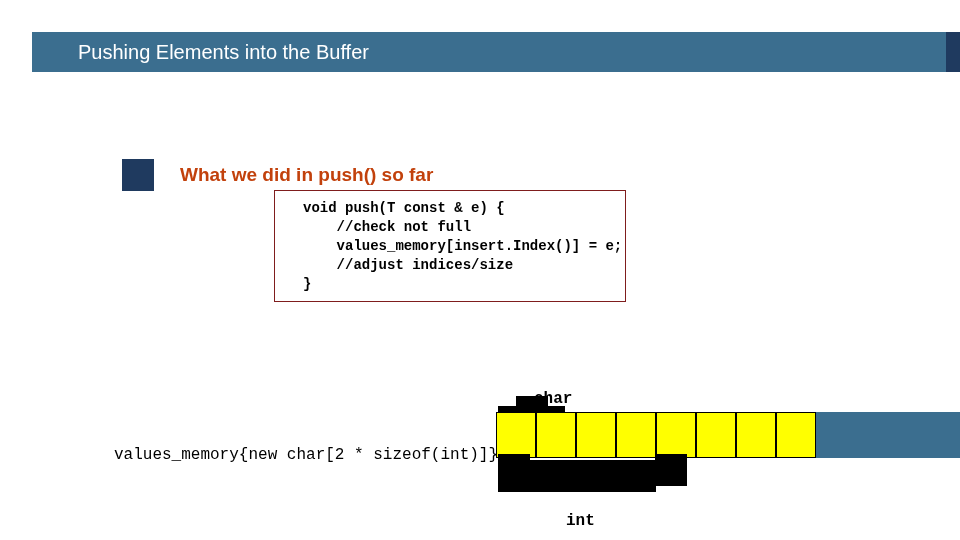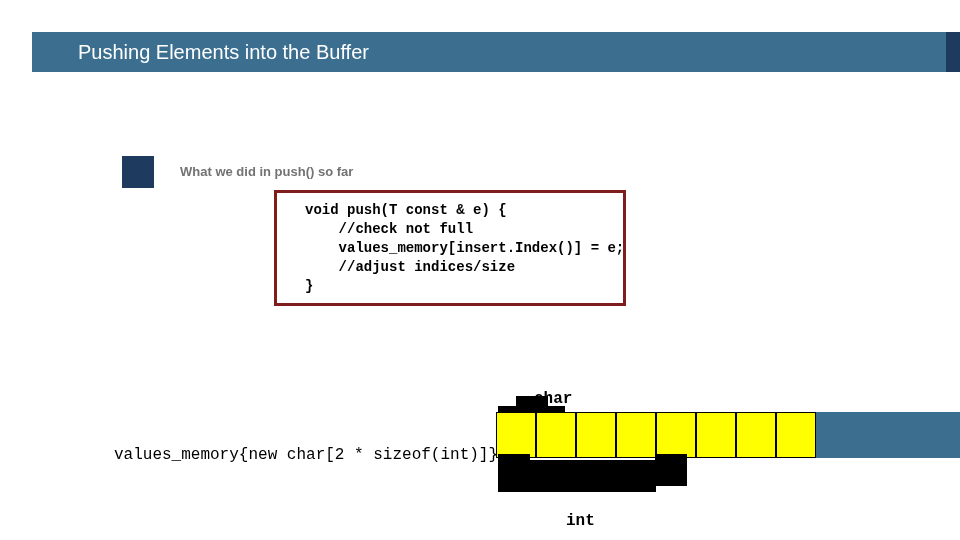--- a/index.html
+++ b/index.html
@@ -6,27 +6,27 @@
   html, body { width: 960px; height: 540px; background: #fff; font-family: Arial, Helvetica, sans-serif; overflow: hidden; }
 
   .slide { position: relative; width: 960px; height: 540px; }
 
   .titlebar { position: absolute; top: 0; left: 0; width: 960px; height: 40px; }
   .title-left { position: absolute; top: 0; left: 0; width: 914px; height: 40px; background: #3b6e8f; color: #fff; display: flex; align-items: center; padding-left: 46px; font-size: 20px; font-weight: 400; }
   .title-right { position: absolute; top: 0; left: 914px; width: 46px; height: 40px; background: #1f3a5f; color: #fff; display: flex; align-items: center; justify-content: center; font-size: 16px; }
 
   .bullet-row { position: absolute; display: flex; align-items: center; }
   .bullet-sq { width: 12px; height: 12px; background: #1f3a5f; margin-right: 10px; flex-shrink: 0; }
-  .bullet-text { font-size: 13px; font-weight: 700; color: #737373; }
+  .bullet-text { font-size: 19px; font-weight: 700; color: #c2410c; }
   .bullet-text .mono, .mono { font-family: "Courier New", Courier, monospace; font-weight: 700; }
 
   .bullet1 { top: 100px; left: 74px; }
   .bullet2 { top: 298px; left: 74px; }
 
-  .codebox { position: absolute; top: 158px; left: 242px; width: 352px; border: 3px solid #7f1d1d; padding: 8px 12px 8px 12px; font-family: "Courier New", Courier, monospace; font-size: 14px; font-weight: 700; line-height: 1.35; white-space: pre; color: #000; }
+  .codebox { position: absolute; top: 158px; left: 242px; width: 352px; border: 1px solid #7f1d1d; padding: 8px 12px 8px 12px; font-family: "Courier New", Courier, monospace; font-size: 14px; font-weight: 700; line-height: 1.35; white-space: pre; color: #000; }
 
   .char-label { position: absolute; top: 342px; left: 486px; font-family: "Courier New", Courier, monospace; font-size: 16px; font-weight: 700; }
   .int-label  { position: absolute; top: 464px; left: 518px; font-family: "Courier New", Courier, monospace; font-size: 16px; font-weight: 700; }
 
   .mem-expr { position: absolute; top: 398px; left: 66px; font-family: "Courier New", Courier, monospace; font-size: 16px; font-weight: 400; }
 
   
   .membar { position: absolute; top: 380px; left: 464px; height: 46px; }
   .cell { position: absolute; top: 0; height: 46px; border: 1px solid #000; }
   .yellow { background: #ffff00; }

